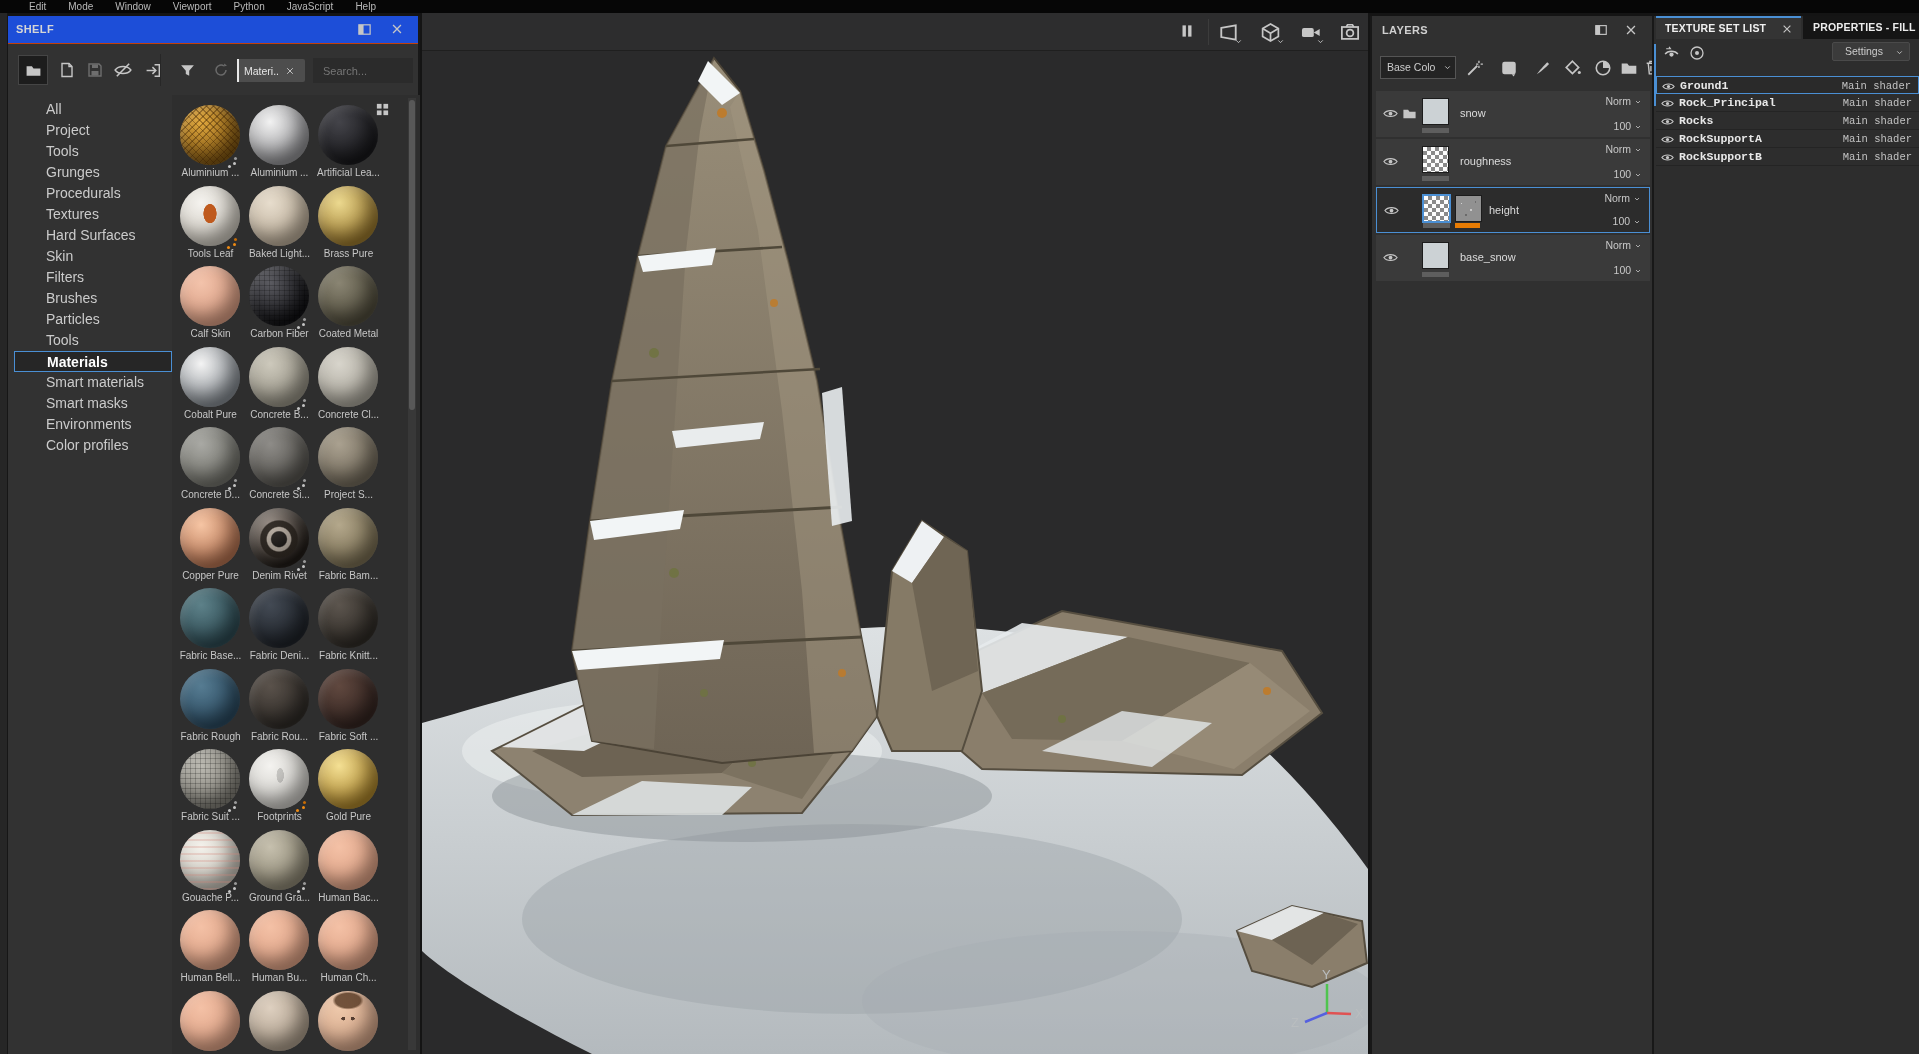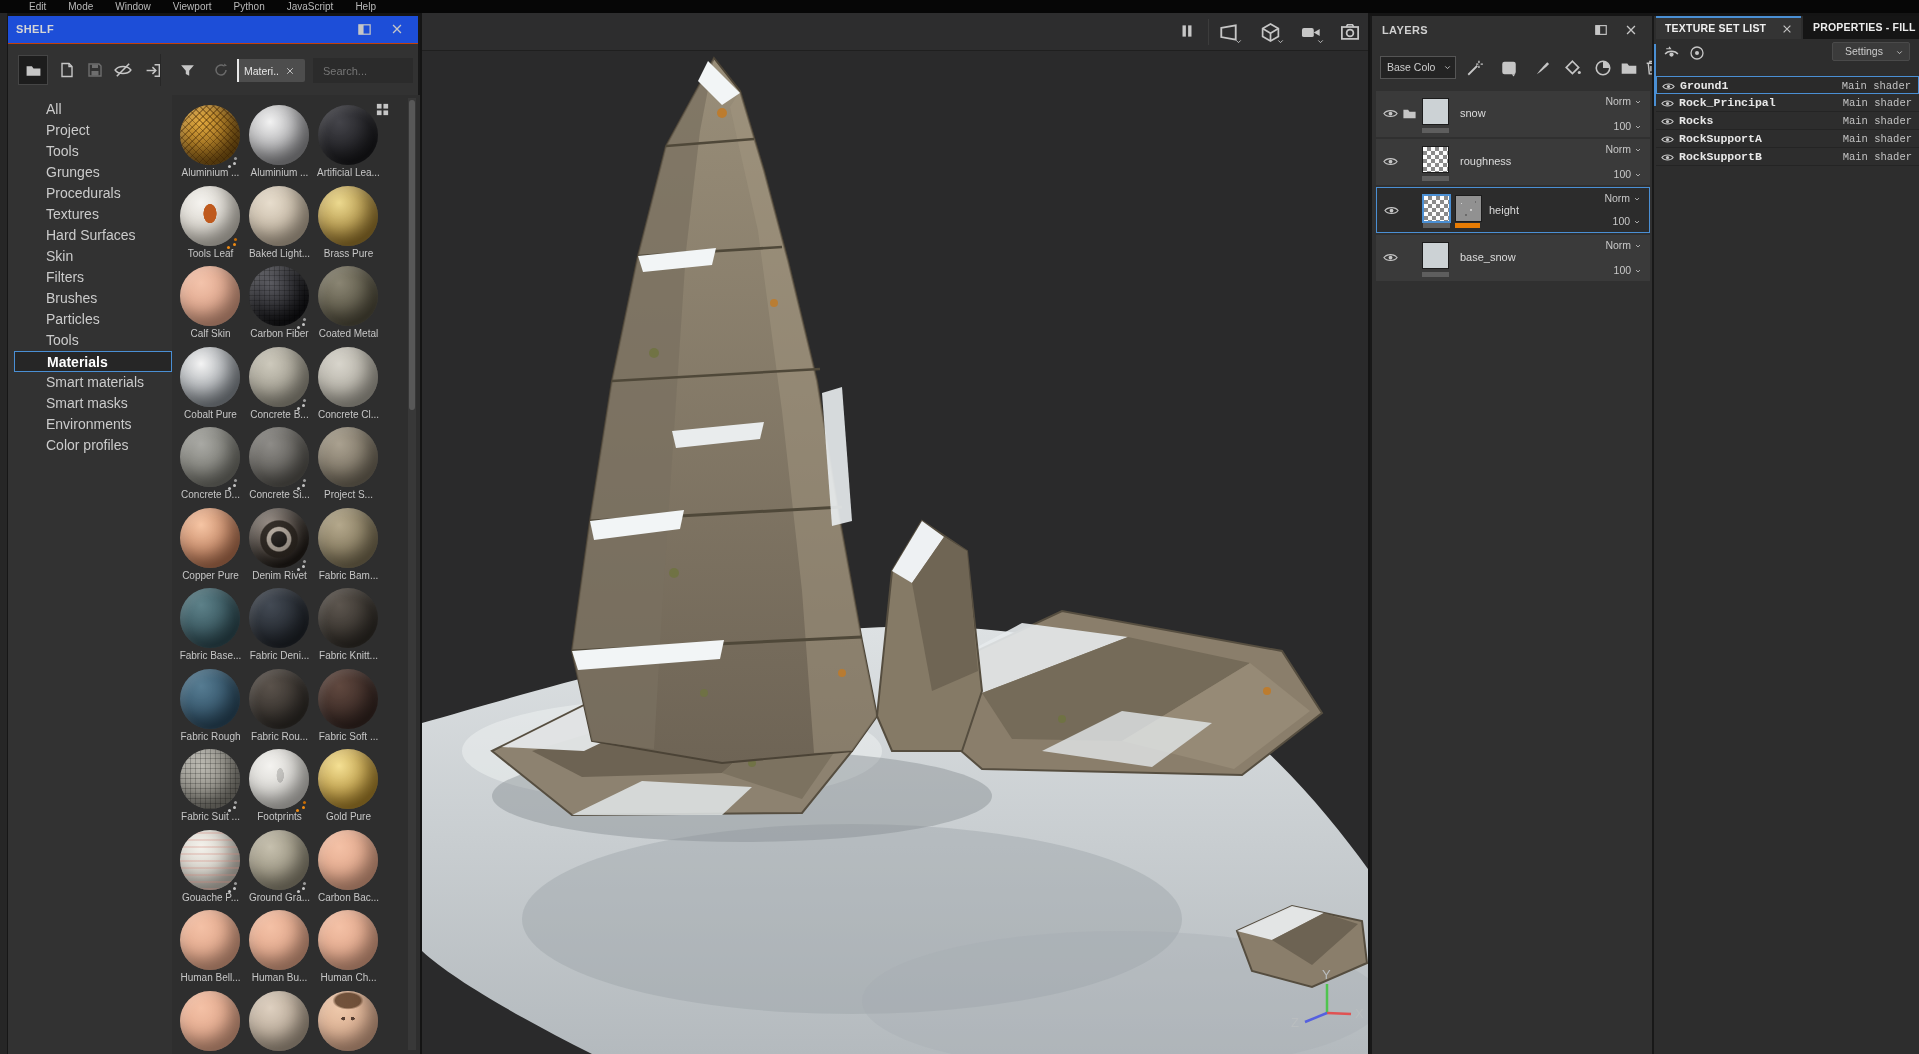--- a/index.html
+++ b/index.html
@@ -471,21 +471,21 @@
         <div class="badge gray"></div>
         <div class="mat-label">Gouache P...</div>
       </div>
       <div class="mat-cell" style="left: 69px; top: 724.5px;">
         <div class="sphere" style="background: radial-gradient(circle at 35% 28%, rgb(198, 192, 174) 0%, rgb(139, 133, 114) 72%);"></div>
         <div class="badge gray"></div>
         <div class="mat-label">Ground Gra...</div>
       </div>
       <div class="mat-cell" style="left: 138px; top: 724.5px;">
         <div class="sphere" style="background: radial-gradient(circle at 35% 28%, rgb(244, 193, 166) 0%, rgb(217, 158, 130) 72%);"></div>
-        <div class="mat-label">Carbon Bac...</div>
+        <div class="mat-label">Human Bac...</div>
       </div>
       <div class="mat-cell" style="left: 0px; top: 805px;">
         <div class="sphere" style="background: radial-gradient(circle at 35% 28%, rgb(244, 193, 166) 0%, rgb(217, 158, 130) 72%);"></div>
         <div class="mat-label">Human Bell...</div>
       </div>
       <div class="mat-cell" style="left: 69px; top: 805px;">
         <div class="sphere" style="background: radial-gradient(circle at 35% 28%, rgb(244, 193, 166) 0%, rgb(217, 158, 130) 72%);"></div>
         <div class="mat-label">Human Bu...</div>
       </div>
       <div class="mat-cell" style="left: 138px; top: 805px;">

